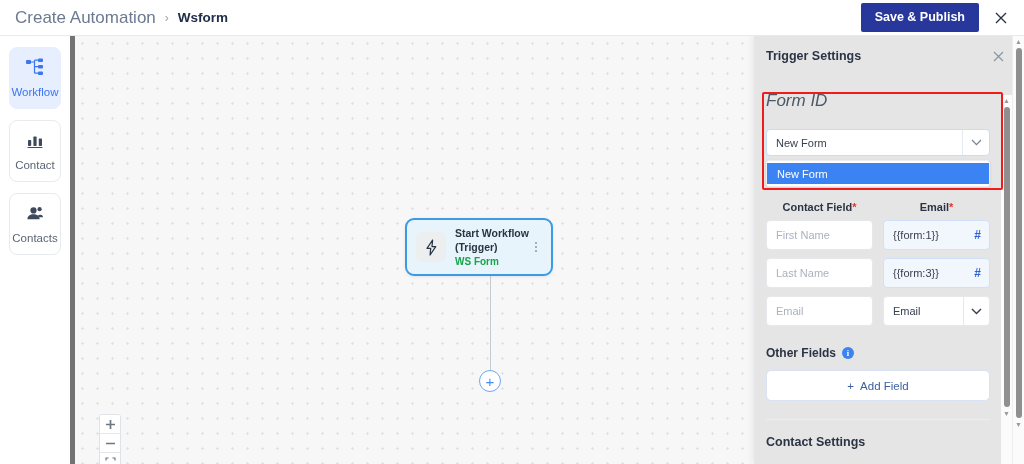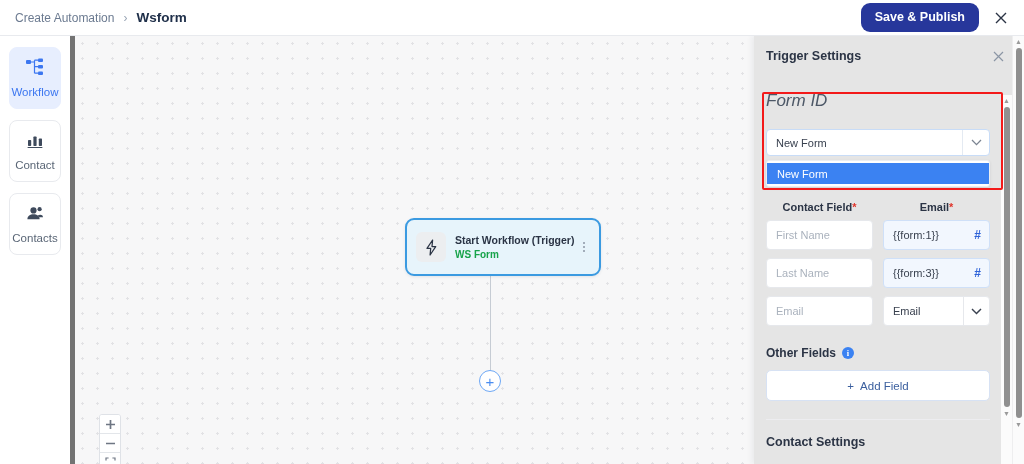--- a/index.html
+++ b/index.html
@@ -13,30 +13,30 @@
 
   
   .topbar {
     position: absolute; left: 0; top: 0; width: 1024px; height: 36px;
     background: #ffffff;
     border-bottom: 1px solid #e8eaee;
     display: flex; align-items: center;
     z-index: 30;
   }
   .breadcrumb { display: flex; align-items: center; margin-left: 15px; gap: 9px; }
-  .bc-link { font-size: 12px; color: #6b7a90; }
+  .bc-link { font-size: 17px; color: #6b7a90; }
   .bc-sep { font-size: 12px; color: #9aa6b6; }
   .bc-current { font-size: 13.5px; color: #20304a; font-weight: bold; }
   .topbar-right {
     margin-left: auto; display: flex; align-items: center; gap: 12px; margin-right: 13px;
   }
   .btn-publish {
     background: #27379b; color: #ffffff;
     font-size: 12.5px; font-weight: bold;
-    border: none; border-radius: 9px;
+    border: none; border-radius: 2px;
     padding: 8px 14px; cursor: pointer;
     line-height: 1;
   }
   .close-x {
     width: 20px; height: 20px; cursor: pointer;
     display: flex; align-items: center; justify-content: center;
     color: #2b3445;
   }
 
   
@@ -60,21 +60,21 @@
   
   .canvas {
     position: absolute; left: 75px; top: 36px; width: 683px; height: 428px;
     background-color: #f7f7f8;
     background-image: radial-gradient(#e2e2e5 1.1px, transparent 1.2px);
     background-size: 15px 15px;
     overflow: hidden;
   }
   .node {
     position: absolute; left: 330px; top: 182px;
-    width: 196px; height: 58px;
+    width: 148px; height: 58px;
     background: #e7f4fb;
     border: 2px solid #3b9ae1;
     border-radius: 9px;
     display: flex; align-items: center;
     padding: 0 8px 0 9px;
     cursor: pointer;
     box-shadow: 0 1px 3px rgba(40,60,90,.10);
   }
   .node-icon {
     width: 30px; height: 30px; border-radius: 6px;

